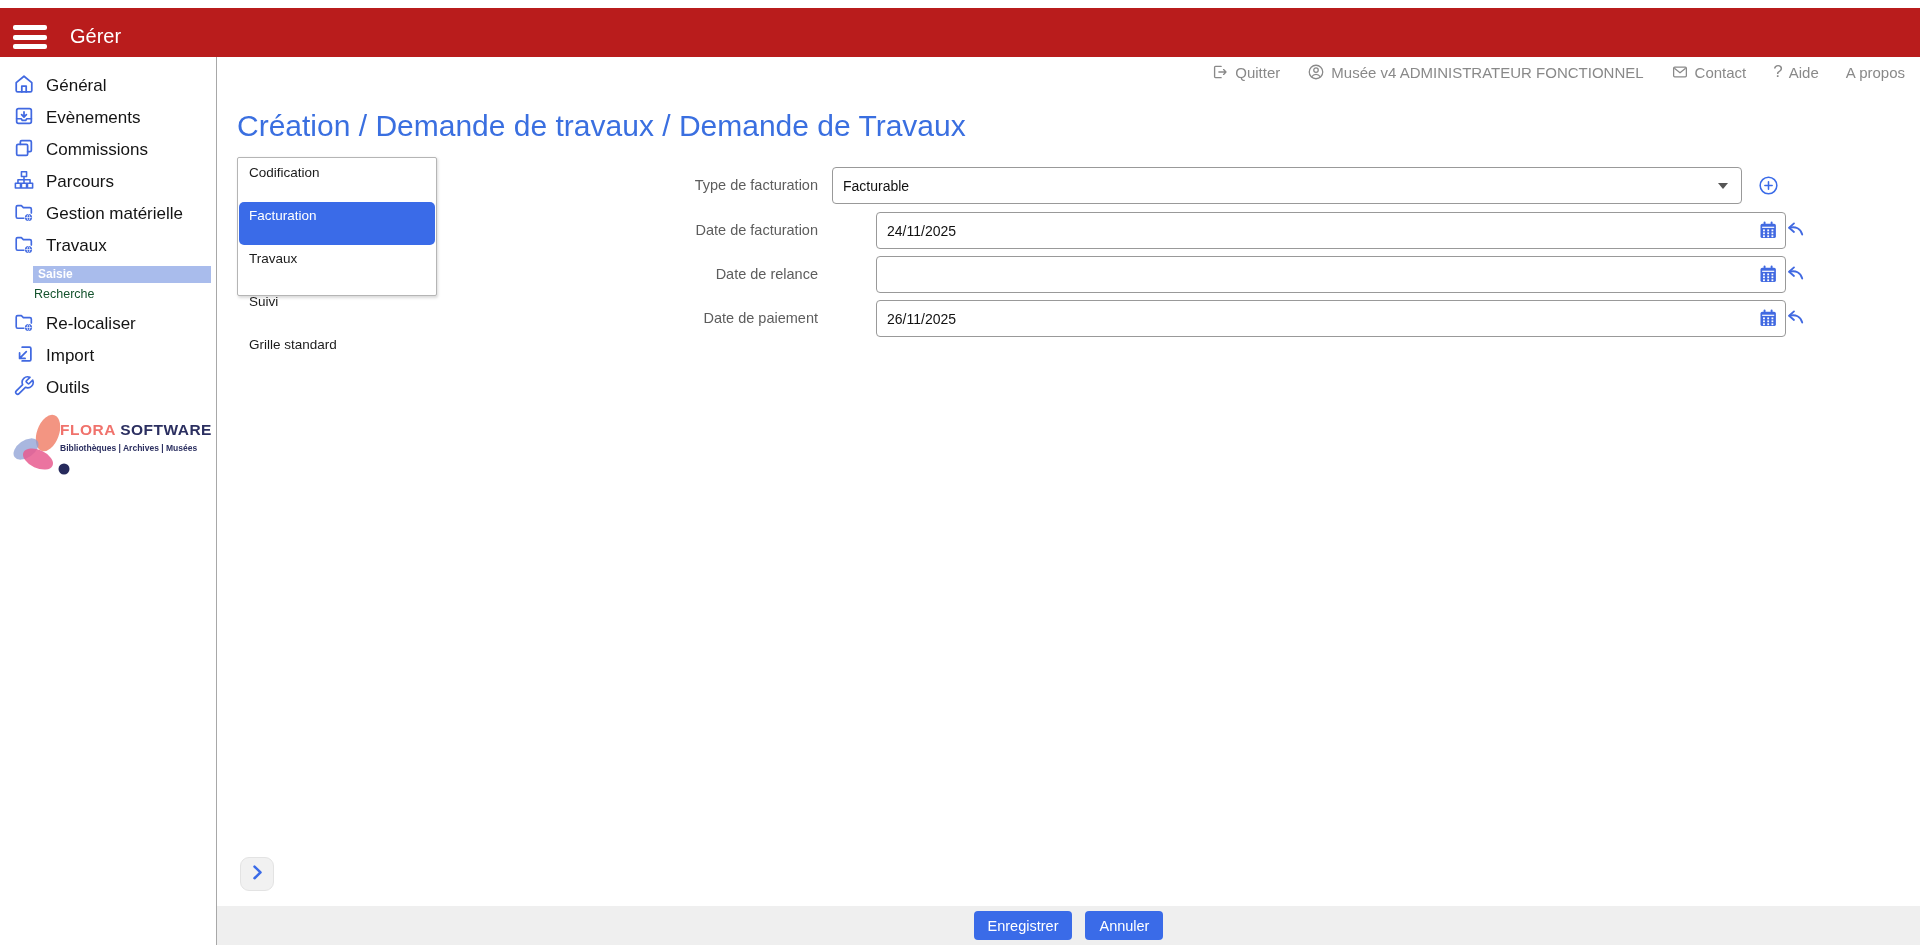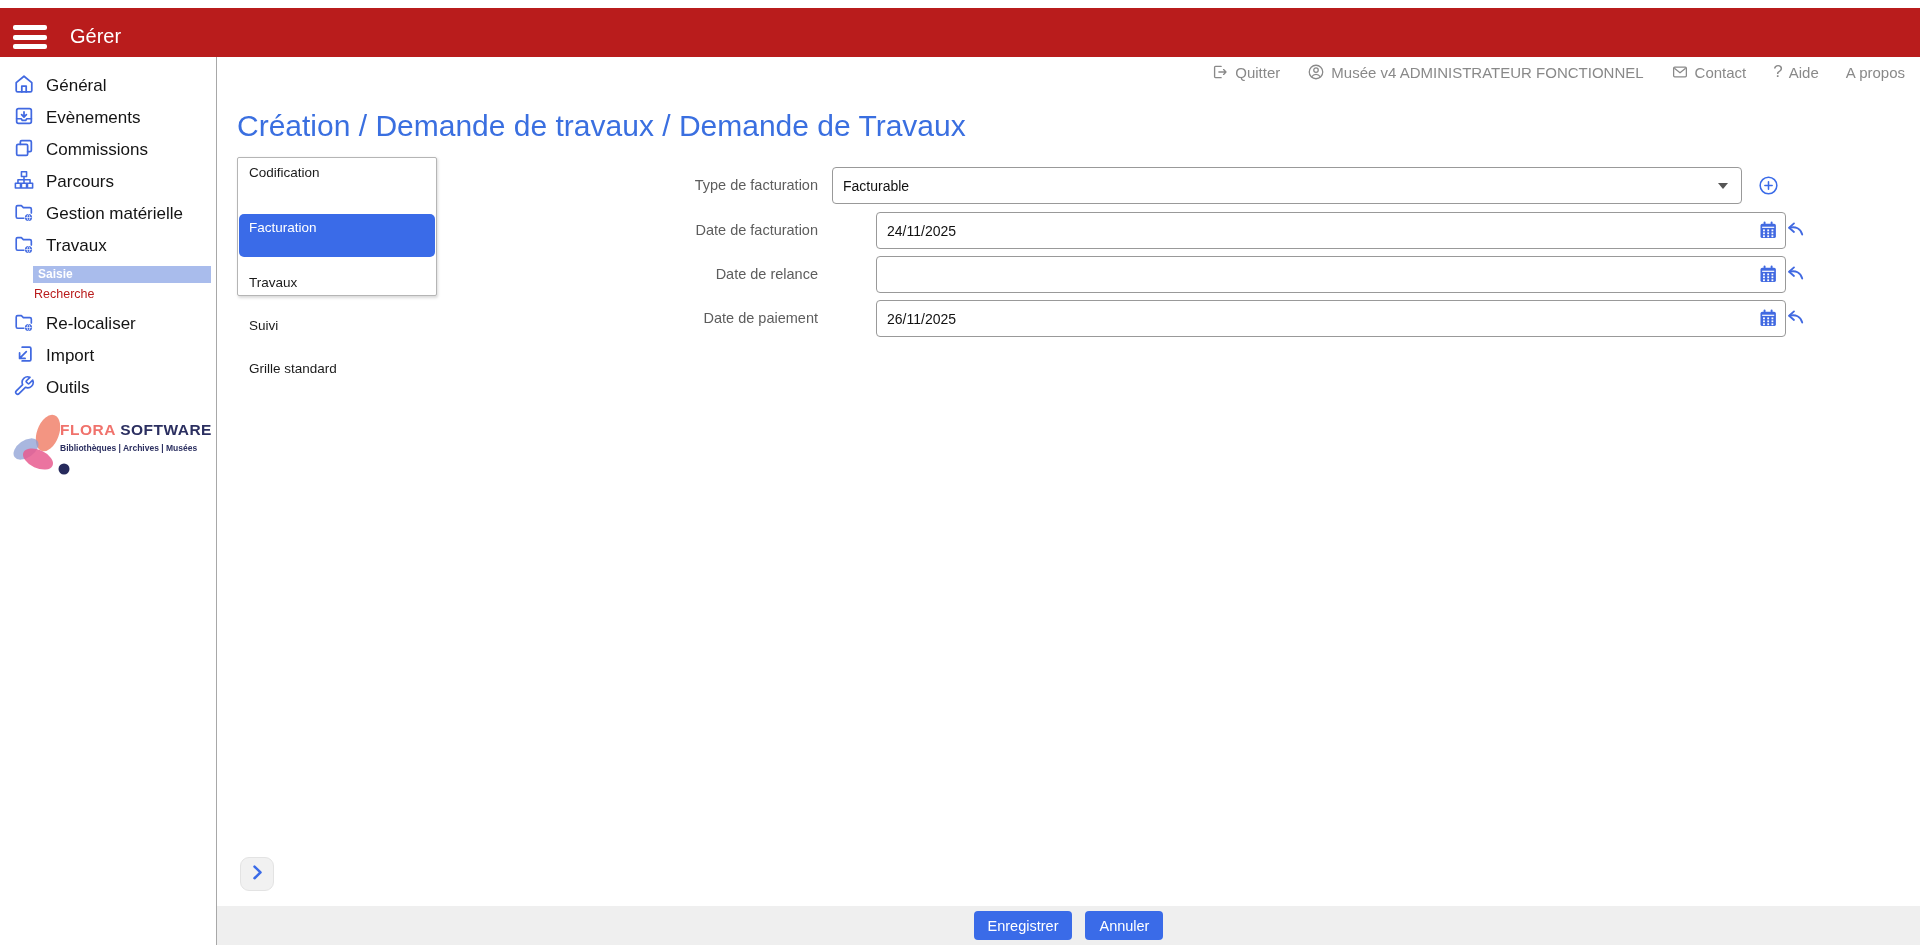--- a/index.html
+++ b/index.html
@@ -24,39 +24,39 @@
   
   .sidebar { position:absolute; left:0; top:57px; width:217px; bottom:0; background:#ffffff;
              border-right:1px solid #a8a8a8; }
   .nav { padding-top:13px; }
   .nav-item { height:32px; display:flex; align-items:center; gap:11px; padding-left:13px; cursor:pointer; }
   .nav-item .nav-label { font-size:17px; color:#141414; }
   .nav-item svg { flex:0 0 auto; }
   .sub-item-selected { margin:4px 5px 0 33px; width:178px; height:17px; background:#a9bcec;
                        color:#ffffff; font-weight:bold; font-size:12px; line-height:17px;
                        padding-left:5px; cursor:pointer; }
-  .sub-item { margin:3px 5px 6px 34px; height:16px; color:#b91c1c; font-size:12.5px;
+  .sub-item { margin:3px 5px 6px 34px; height:16px; color:#14532d; font-size:12.5px;
               line-height:16px; cursor:pointer; }
 
   
   .logo { position:absolute; left:8px; top:352px; width:205px; height:78px; }
   .logo-text { position:absolute; left:52px; top:12px; }
   .logo-line1 { font-size:15.5px; font-weight:bold; letter-spacing:.5px; white-space:nowrap; }
   .logo-flora { color:#f0726c; } .logo-soft { color:#2b2f60; }
   .logo-tag { margin-top:4px; font-size:8.5px; font-weight:bold; color:#2b2f60; white-space:nowrap; }
 
   
   .heading { position:absolute; left:237px; top:109px; font-size:30px; color:#3a6fe0; }
 
   .listbox { position:absolute; left:237px; top:157px; width:200px; height:139px;
              border:1px solid #b5b5b5; border-radius:2px; background:#ffffff;
              box-shadow:1px 1.5px 3px rgba(0,0,0,.15); padding-top:1px; }
   .tab { height:43px; line-height:27px; font-size:13.5px; color:#1b1b1b; padding-left:11px;
          cursor:pointer; }
-  .tab.selected { background:#3a6be8; color:#ffffff; border-radius:5px; margin:12px 1px; padding-left:10px; }
+  .tab.selected { background:#3a6be8; color:#ffffff; border-radius:5px; margin:0 1px; padding-left:10px; }
 
   .form-row { position:absolute; left:0; right:0; height:37px; }
   .form-label { position:absolute; left:540px; width:278px; top:10px; text-align:right;
                 font-size:14.5px; color:#5d5d5d; }
   .form-input { position:absolute; left:832px; top:0; width:910px; height:37px;
                 border:1px solid #999999; border-radius:4px; font-size:14px; padding:17px 10px;
                 font-family:"Liberation Sans", sans-serif; color:#111; outline:none; background:#fff;margin-left:44px; }
   .form-select { position:absolute; left:832px; top:0; width:910px; height:37px;
                  border:1px solid #999999; border-radius:4px; background:#fff; cursor:pointer;
                  display:flex; align-items:center; padding:0 10px; font-size:14px; color:#111; }

